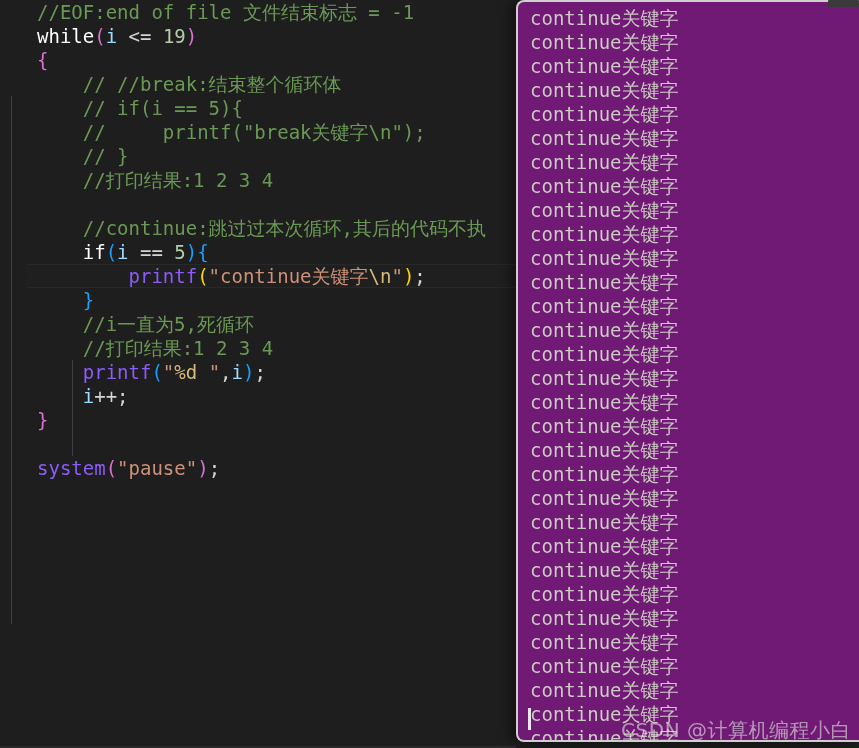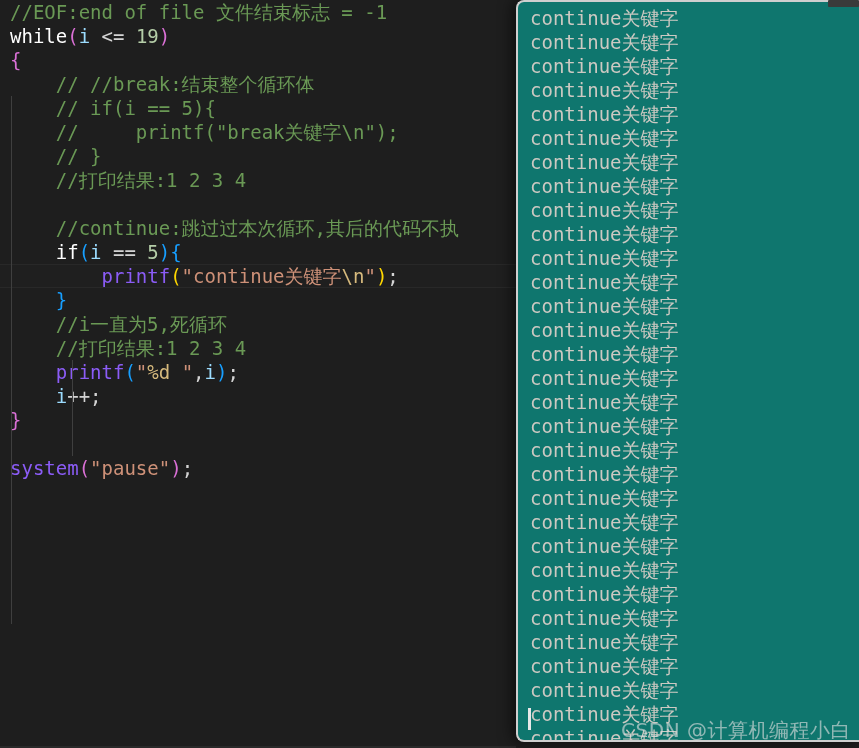--- a/index.html
+++ b/index.html
@@ -22,20 +22,21 @@
 
   
   #editor {
     position: absolute;
     left: 0; top: 0;
     width: 859px;
     height: 748px;
     background: #1e1e1e;
     padding-top: 0px;
     overflow: hidden;
+    padding-left: 27px;
   }
 
   .code-line {
     position: relative;
     height: 24px;
     line-height: 24px;
     font-size: 19px;
     font-family: "DejaVu Sans Mono", "Liberation Mono", monospace;
     white-space: pre;
     padding-left: 10px;
@@ -78,21 +79,21 @@
   .b2   { color: #da70d6; }
   .b3   { color: #179fff; }
 
   
   #console-window {
     position: absolute;
     left: 516px;
     top: 0px;
     width: 343px;
     height: 742px;
-    background: #0f766e;
+    background: #701a75;
     border-left: 2px solid #cfcfcf;
     border-top: 2px solid #cfcfcf;
     border-bottom: 2px solid #cfcfcf;
     border-right: none;
     border-radius: 8px 0 0 8px;
     overflow: hidden;
     z-index: 10;
     box-shadow: -4px 0 14px rgba(0,0,0,0.55);
   }
 

